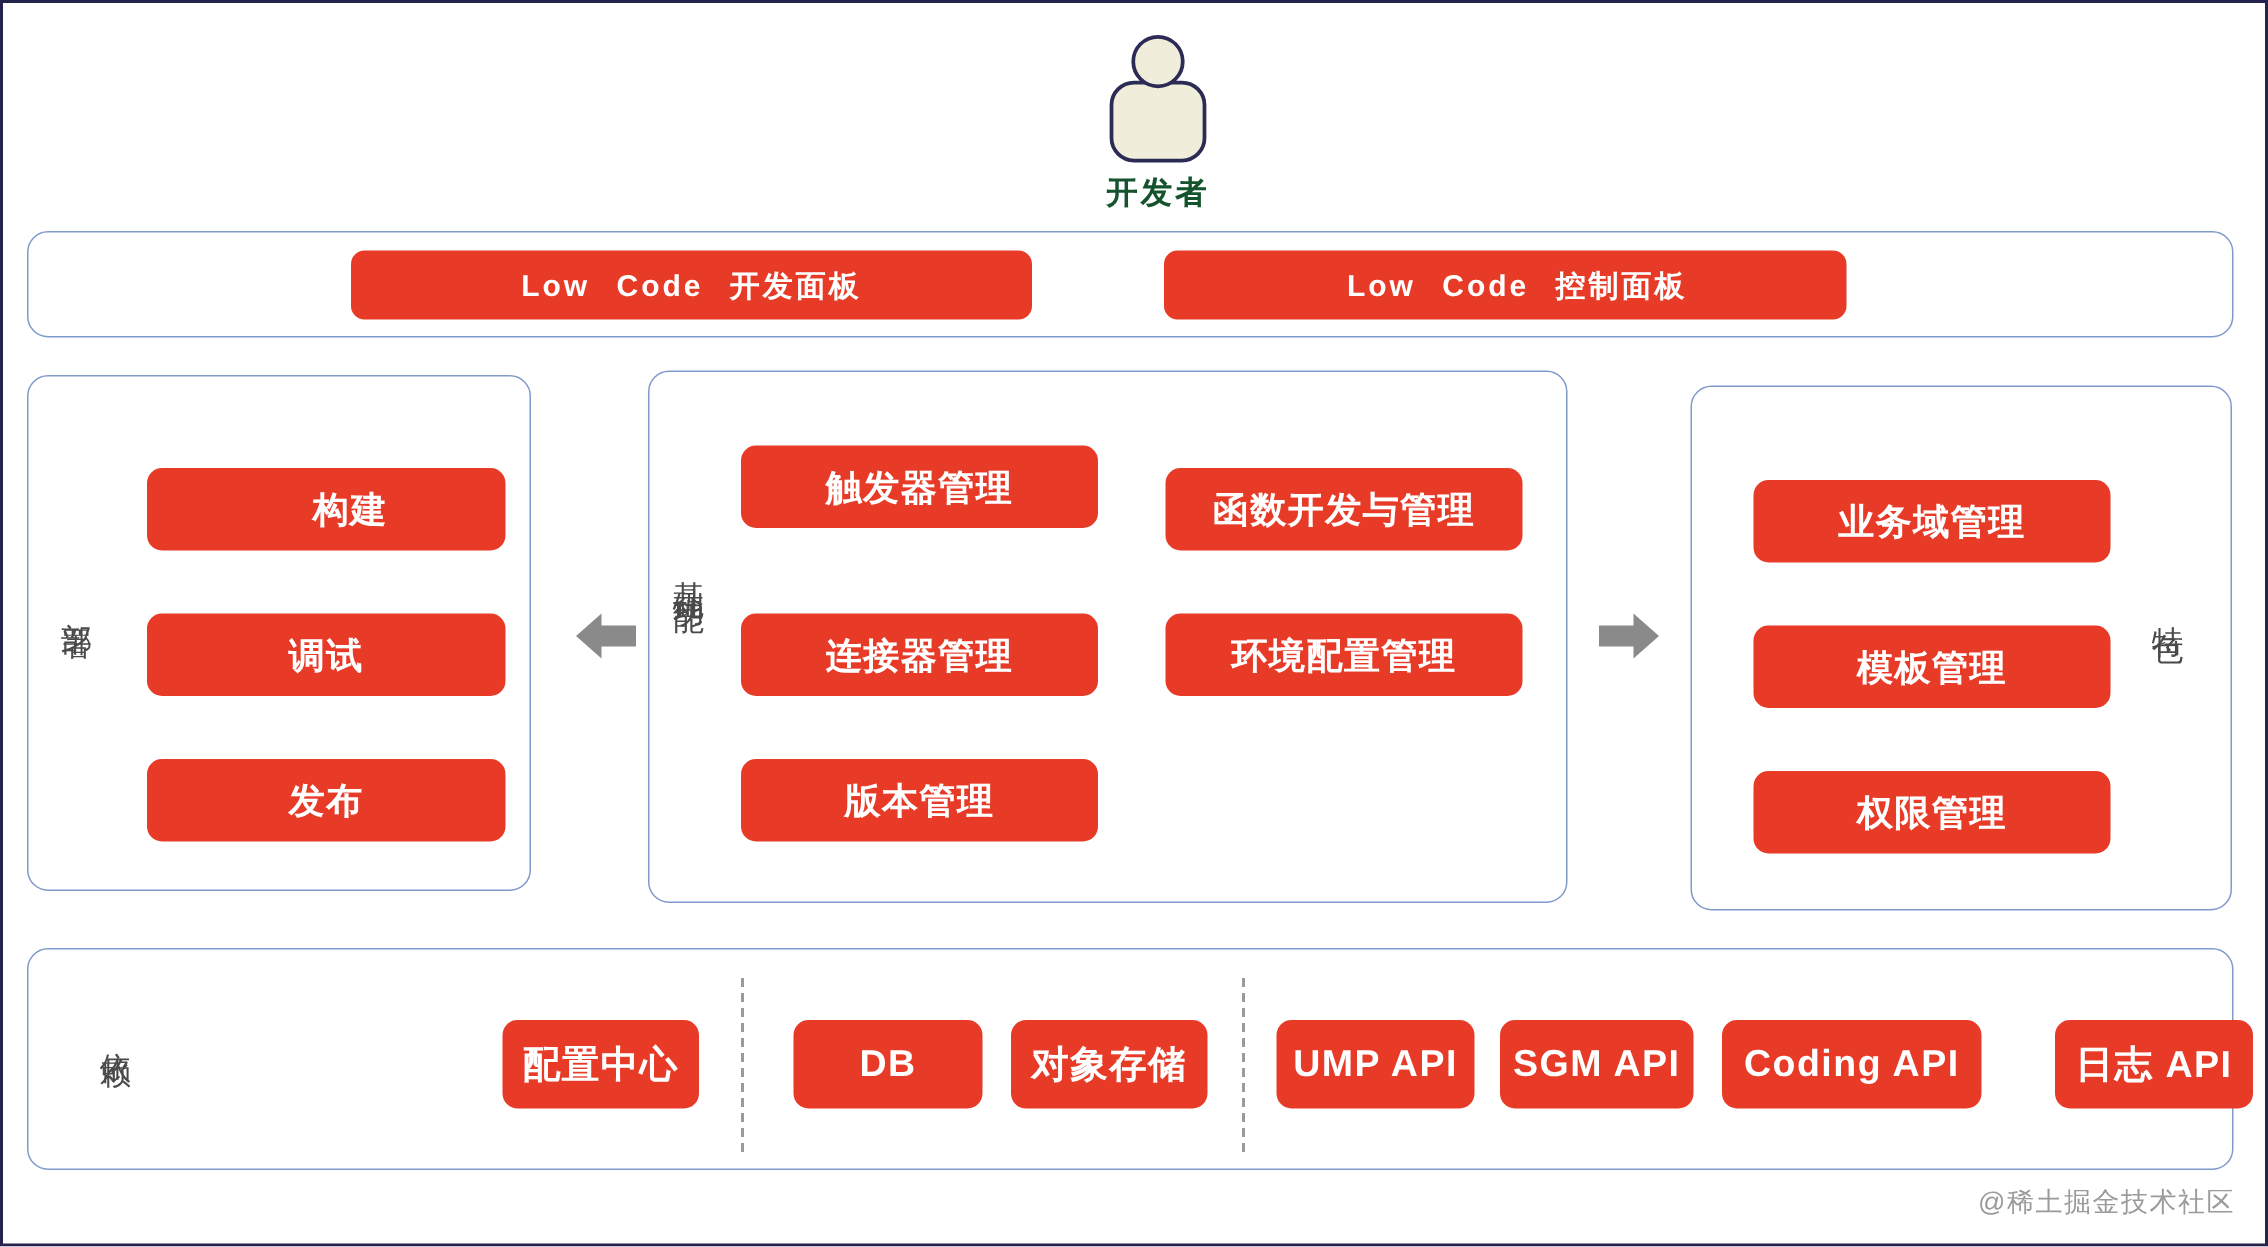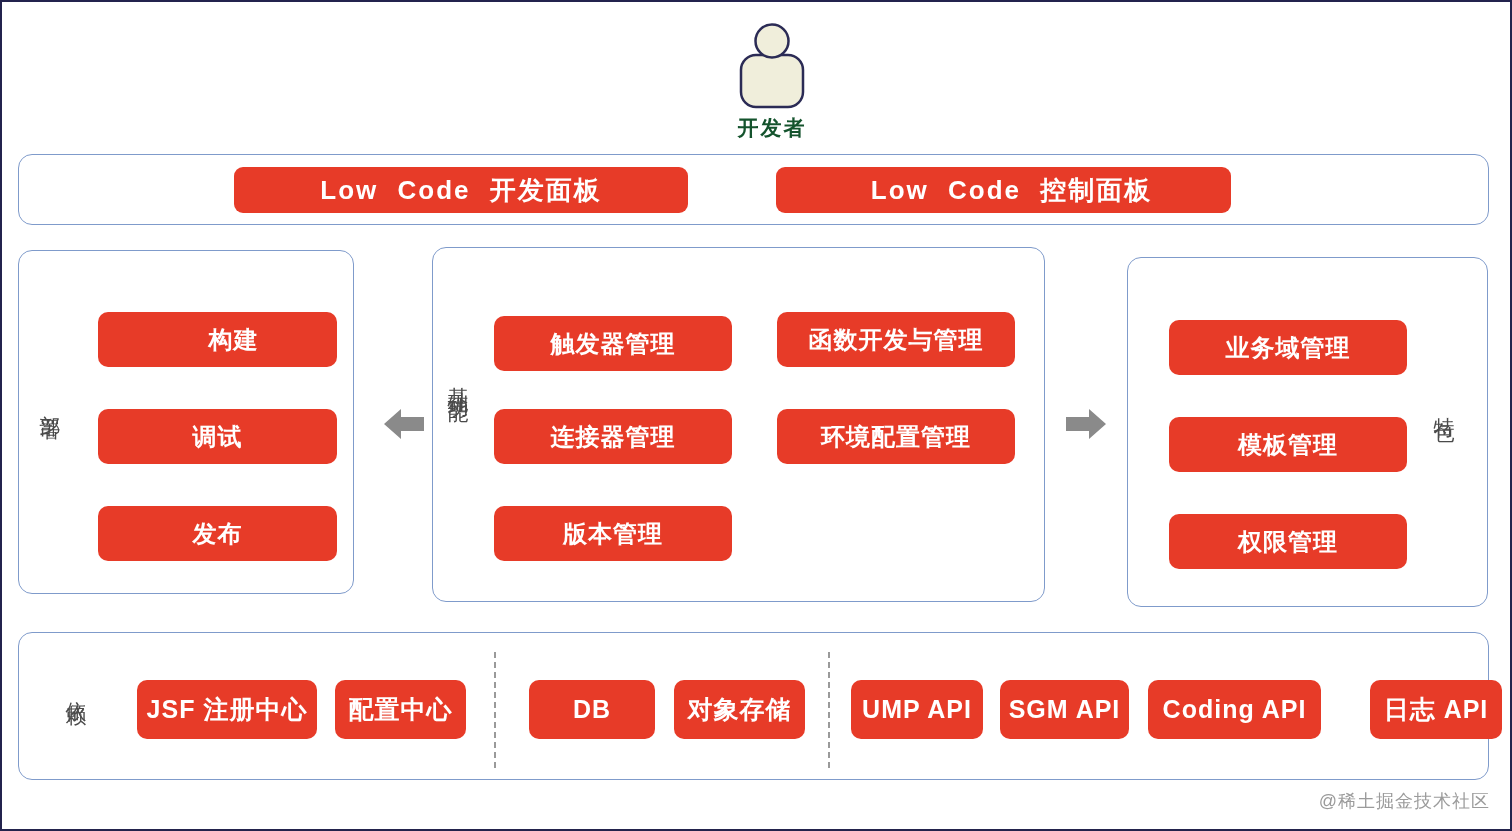--- a/index.html
+++ b/index.html
@@ -10,21 +10,21 @@
     --actor-fill:#f0eedb;
     --actor-stroke:#2b2b55;
     --label-gray:#4a4a4a;
     --watermark-gray:#9b9b9b;
   }
   *{margin:0;padding:0;box-sizing:border-box;}
   html,body{width:1512px;height:831px;background:#fff;font-family:"Liberation Sans","DejaVu Sans",sans-serif;}
   .stage{position:relative;width:1512px;height:831px;background:#fff;border:2px solid var(--frame-border);overflow:hidden;}
   .panel{position:absolute;border:1.5px solid var(--panel-border);border-radius:14px;background:#fff;}
   .pill{position:absolute;background:var(--accent-red);color:#fff;font-weight:700;display:flex;align-items:center;justify-content:center;border-radius:10px;white-space:nowrap;}
-  .pill.big{font-size:26px;letter-spacing:2px;word-spacing:10px;border-radius:9px;}
+  .pill.big{font-size:20px;letter-spacing:2px;word-spacing:10px;border-radius:9px;}
   .pill.mid{font-size:24px;letter-spacing:1px;}
   .pill.dep{font-size:25px;letter-spacing:1px;}
   .vlabel{position:absolute;writing-mode:vertical-rl;text-orientation:upright;color:var(--label-gray);font-size:21px;font-weight:500;letter-spacing:5px;line-height:1;}
   .actor-svg{position:absolute;left:729px;top:20px;}
   .actor-label{position:absolute;left:690px;top:112px;width:160px;text-align:center;font-size:21px;font-weight:700;color:#14532d;letter-spacing:2px;}
   .arrow{position:absolute;}
   .divider{position:absolute;width:0;border-left:2.5px dashed #9a9a9a;}
   .watermark{position:absolute;right:20px;top:787px;font-size:18px;color:var(--watermark-gray);letter-spacing:1px;}
 </style>
 </head>
@@ -47,39 +47,38 @@
   <div class="pill mid" style="left:96px;top:310px;width:239px;height:55px;padding-left:32px;">构建</div>
   <div class="pill mid" style="left:96px;top:407px;width:239px;height:55px;">调试</div>
   <div class="pill mid" style="left:96px;top:504px;width:239px;height:55px;">发布</div>
 
   <svg class="arrow" style="left:382px;top:404px;" width="40" height="36" viewBox="0 0 40 36">
     <polygon points="0,18 17,3 17,11 40,11 40,25 17,25 17,33" fill="var(--arrow-gray)"></polygon>
   </svg>
 
   <div class="panel" style="left:430px;top:245px;width:613px;height:355px;"></div>
   <div class="vlabel" style="left:446px;top:368px;">基础功能</div>
-  <div class="pill mid" style="left:492px;top:314px;width:238px;height:55px;">触发器管理</div>
+  <div class="pill mid" style="left:492px;top:295px;width:238px;height:55px;">触发器管理</div>
   <div class="pill mid" style="left:492px;top:407px;width:238px;height:55px;">连接器管理</div>
   <div class="pill mid" style="left:492px;top:504px;width:238px;height:55px;">版本管理</div>
   <div class="pill mid" style="left:775px;top:310px;width:238px;height:55px;">函数开发与管理</div>
   <div class="pill mid" style="left:775px;top:407px;width:238px;height:55px;">环境配置管理</div>
 
   <svg class="arrow" style="left:1064px;top:404px;" width="40" height="36" viewBox="0 0 40 36">
     <polygon points="40,18 23,3 23,11 0,11 0,25 23,25 23,33" fill="var(--arrow-gray)"></polygon>
   </svg>
 
   <div class="panel" style="left:1125px;top:255px;width:361px;height:350px;"></div>
   <div class="vlabel" style="left:1432px;top:398px;">特色</div>
   <div class="pill mid" style="left:1167px;top:318px;width:238px;height:55px;">业务域管理</div>
   <div class="pill mid" style="left:1167px;top:415px;width:238px;height:55px;">模板管理</div>
   <div class="pill mid" style="left:1167px;top:512px;width:238px;height:55px;">权限管理</div>
 
   <div class="panel" style="left:16px;top:630px;width:1471px;height:148px;"></div>
   <div class="vlabel" style="left:64px;top:682px;">依赖</div>
-  <div class="pill dep" style="left:135px;top:678px;width:180px;height:59px;">JSF 注册中心</div>
   <div class="pill dep" style="left:333px;top:678px;width:131px;height:59px;">配置中心</div>
   <div class="divider" style="left:492px;top:650px;height:116px;"></div>
   <div class="pill dep" style="left:527px;top:678px;width:126px;height:59px;">DB</div>
   <div class="pill dep" style="left:672px;top:678px;width:131px;height:59px;">对象存储</div>
   <div class="divider" style="left:826px;top:650px;height:116px;"></div>
   <div class="pill dep" style="left:849px;top:678px;width:132px;height:59px;">UMP API</div>
   <div class="pill dep" style="left:998px;top:678px;width:129px;height:59px;">SGM API</div>
   <div class="pill dep" style="left:1146px;top:678px;width:173px;height:59px;">Coding API</div>
   <div class="pill dep" style="left:1334px;top:678px;width:132px;height:59px;margin-left:34px;">日志 API</div>
 

